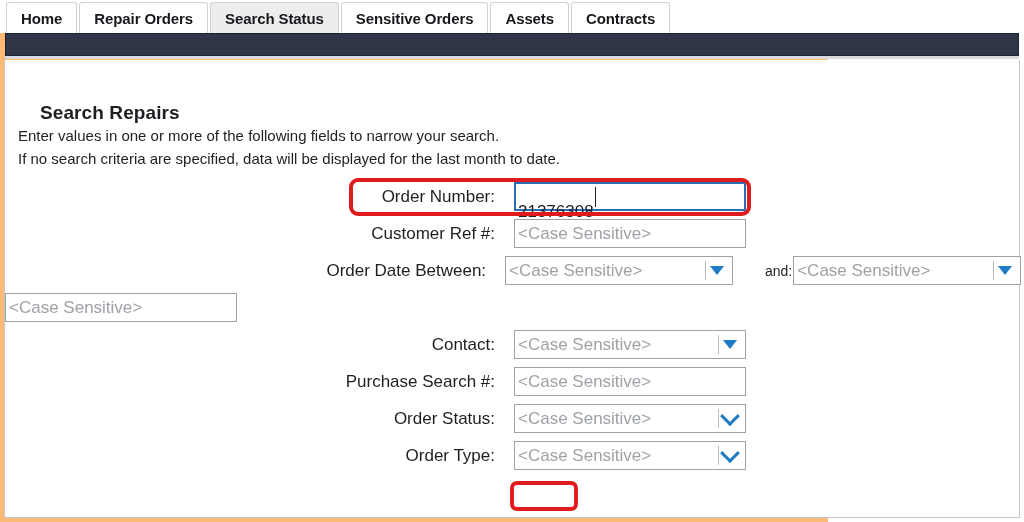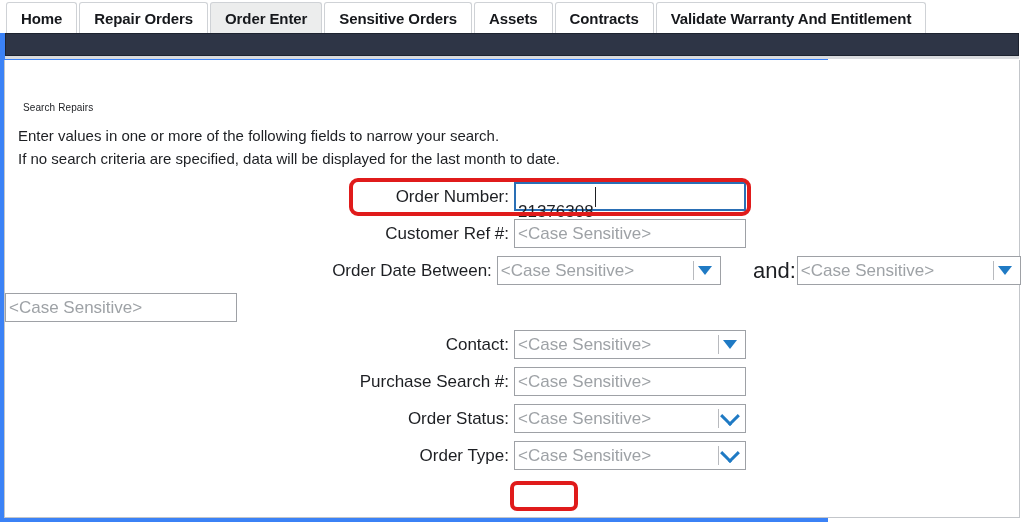--- a/index.html
+++ b/index.html
@@ -12,21 +12,21 @@
     background: #ffffff;
     font-family: "Liberation Sans", sans-serif;
     overflow: hidden;
   }
 
   #app {
     position: relative;
     width: 828px;
     height: 522px;
     box-sizing: border-box;
-    background: #3b82f6;
+    background: #fdba74;
   }
 
   
   .tabbar {
     position: absolute;
     left: 0;
     top: 0;
     width: 1024px;
     height: 33px;
     background: #ffffff;
@@ -89,24 +89,24 @@
     width: 1016px;
     height: 458px;
     background: #ffffff;
     border: 1px solid #c3c6ca;
     border-top: none;
     box-sizing: border-box;
   }
 
   .heading {
     position: absolute;
-    left: 18px;
+    left: 35px;
     top: 42px;
-    font-size: 10px;
-    font-weight: normal;
+    font-size: 19px;
+    font-weight: bold;
     color: #1d1f23;
     letter-spacing: 0.1px;
   }
   .subline {
     position: absolute;
     left: 13px;
     font-size: 15px;
     color: #1d1f23;
     white-space: nowrap;
   }
@@ -122,21 +122,21 @@
   }
   .row {
     position: relative;
     height: 37px;
     display: flex;
     align-items: center;
   }
   .lbl {
     width: 509px;
     text-align: right;
-    padding-right: 5px;
+    padding-right: 19px;
     font-size: 17px;
     color: #1d1f23;
     box-sizing: border-box;
     white-space: nowrap;
   }
   .ctl {
     position: relative;
     width: 232px;
     height: 29px;
     border: 1px solid #9ea1a6;
@@ -198,21 +198,21 @@
   }
   .chev {
     width: 11px; height: 11px;
     border-right: 3px solid #1f7ac4;
     border-bottom: 3px solid #1f7ac4;
     transform: rotate(45deg) translate(-2px,-2px);
   }
 
   
   .andlbl {
-    font-size: 22px;
+    font-size: 14px;
     color: #1d1f23;
     padding: 0 1px 0 4px;
     white-space: nowrap;
     margin-left: 28px;
   }
   .ctl.wide { width: 232px; }
 
   
   .annot {
     position: absolute;
@@ -241,33 +241,30 @@
 <div id="app">
 
   <div class="tabbar">
     <div class="tab">
         <span>Home</span>
       </div>
     <div class="tab">
         <span>Repair Orders</span>
       </div>
     <div class="tab active">
-        <span>Order Enter</span>
+        <span>Search Status</span>
       </div>
     <div class="tab">
         <span>Sensitive Orders</span>
       </div>
     <div class="tab">
         <span>Assets</span>
       </div>
     <div class="tab">
         <span>Contracts</span>
-      </div>
-    <div class="tab">
-        <span>Validate Warranty And Entitlement</span>
       </div>
   </div>
 
   <div class="navband"></div>
   <div class="navband-shadow"></div>
 
   <div class="panel">
 
     <div class="heading">Search Repairs</div>
     <div class="subline l1">Enter values in one or more of the following fields to narrow your search.</div>

